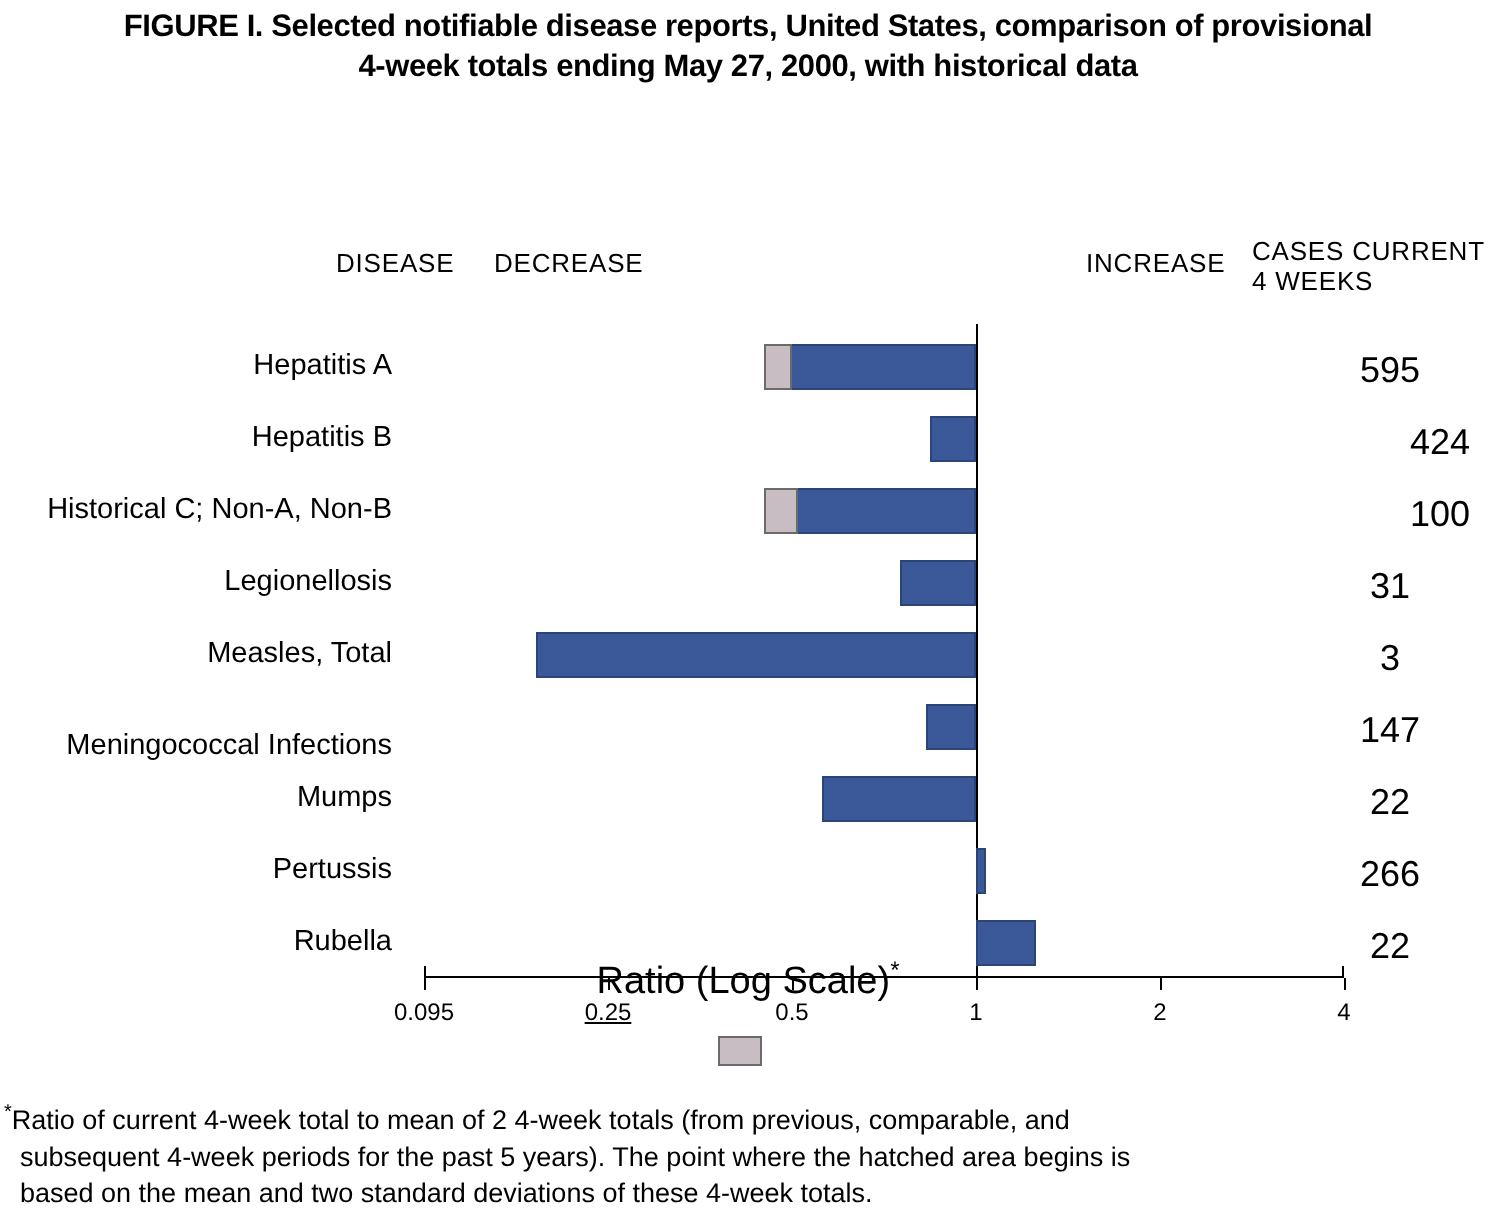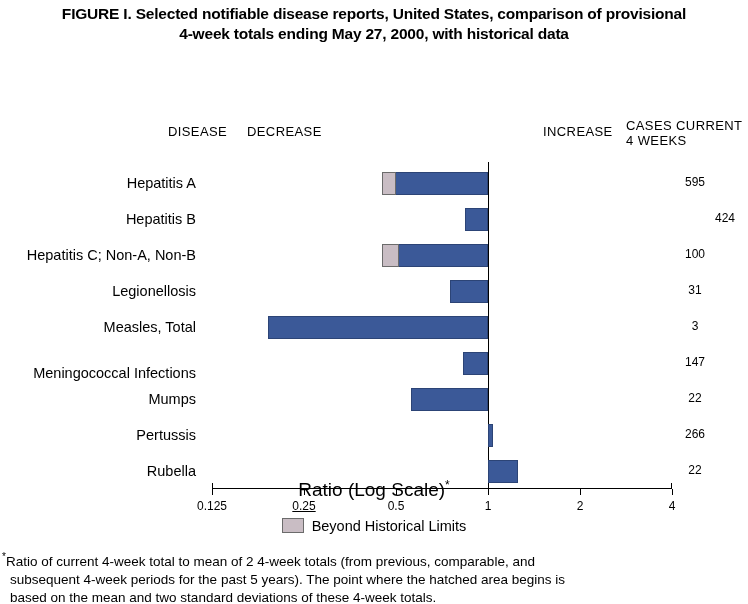--- a/index.html
+++ b/index.html
@@ -105,21 +105,21 @@
   .labels-layer, .cases-layer { position: absolute; left: 0; top: 0; width: 748px; height: 400px; }
   .row-label-abs {
     position: absolute;
     font-size: 14.5px;
     text-align: right;
     white-space: nowrap;
     right: 552px;
   }
   .case-abs {
     position: absolute;
-    font-size: 12px;
+    font-size: 18px;
     width: 80px;
     text-align: center;
     left: 655px;
   }
 
   .xaxis-title {
     position: absolute;
     left: 0;
     top: 478px;
     width: 748px;
@@ -176,21 +176,21 @@
     <span class="l2">4 WEEKS</span>
   </div>
 
   <div class="plot" id="plot">
     <div class="axis-line axis-bottom"></div>
     <div class="axis-line axis-left"></div>
     <div class="axis-line axis-right"></div>
     <div class="baseline" id="baseline" style="left: 276px;"></div>
     <div id="ticks">
         <div class="tick" style="left: 0px;"></div>
-        <div class="ticklabel" style="left: -30px;">0.125</div>
+        <div class="ticklabel" style="left: -30px;">0.095</div>
         <div class="tick" style="left: 92px;"></div>
         <div class="ticklabel" style="left: 62px; text-decoration: underline;">0.25</div>
         <div class="tick" style="left: 184px;"></div>
         <div class="ticklabel" style="left: 154px;">0.5</div>
         <div class="tick" style="left: 276px;"></div>
         <div class="ticklabel" style="left: 246px;">1</div>
         <div class="tick" style="left: 368px;"></div>
         <div class="ticklabel" style="left: 338px;">2</div>
         <div class="tick" style="left: 460px;"></div>
         <div class="ticklabel" style="left: 430px;">4</div>
@@ -206,46 +206,46 @@
         <div class="bar" style="left: 251.269px; width: 24.7311px; top: 190px;"></div>
         <div class="bar" style="left: 199.042px; width: 76.9581px; top: 226px;"></div>
         <div class="bar" style="left: 276px; width: 5.20568px; top: 262px;"></div>
         <div class="bar" style="left: 276px; width: 29.6174px; top: 298px;"></div>
       </div>
   </div>
 
   <div class="labels-layer" id="labels-layer">
       <div class="row-label-abs" style="top: 123px;">Hepatitis A</div>
       <div class="row-label-abs" style="top: 159px;">Hepatitis B</div>
-      <div class="row-label-abs" style="top: 195px;">Hepatitis C; Non-A, Non-B</div>
+      <div class="row-label-abs" style="top: 195px;">Historical C; Non-A, Non-B</div>
       <div class="row-label-abs" style="top: 231px;">Legionellosis</div>
       <div class="row-label-abs" style="top: 267px;">Measles, Total</div>
       <div class="row-label-abs" style="top: 313px;">Meningococcal Infections</div>
       <div class="row-label-abs" style="top: 339px;">Mumps</div>
       <div class="row-label-abs" style="top: 375px;">Pertussis</div>
       <div class="row-label-abs" style="top: 411px;">Rubella</div>
     </div>
   <div class="cases-layer" id="cases-layer">
       <div class="case-abs" style="top: 123px;">595</div>
       <div class="case-abs" style="top: 159px; text-align: right;">424</div>
-      <div class="case-abs" style="top: 195px;">100</div>
+      <div class="case-abs" style="top: 195px; text-align: right;">100</div>
       <div class="case-abs" style="top: 231px;">31</div>
       <div class="case-abs" style="top: 267px;">3</div>
       <div class="case-abs" style="top: 303px;">147</div>
       <div class="case-abs" style="top: 339px;">22</div>
       <div class="case-abs" style="top: 375px;">266</div>
       <div class="case-abs" style="top: 411px;">22</div>
     </div>
 </div>
 
 <div class="xaxis-title">
   <span>Ratio (Log Scale)</span><sup>*</sup>
 </div>
 
 <div class="legend">
-  <span class="legend-swatch"></span><span>Beyond Historical Limits</span>
+  <span class="legend-swatch"></span>
 </div>
 
 <div class="footnote">
   <span class="ln"><sup>*</sup><span>Ratio of current 4-week total to mean of 2 4-week totals (from previous, comparable, and</span></span>
   <span class="ln" style="padding-left:8px;">subsequent 4-week periods for the past 5 years). The point where the hatched area begins is</span>
   <span class="ln" style="padding-left:8px;">based on the mean and two standard deviations of these 4-week totals.</span>
 </div>
 
 </body></html>

